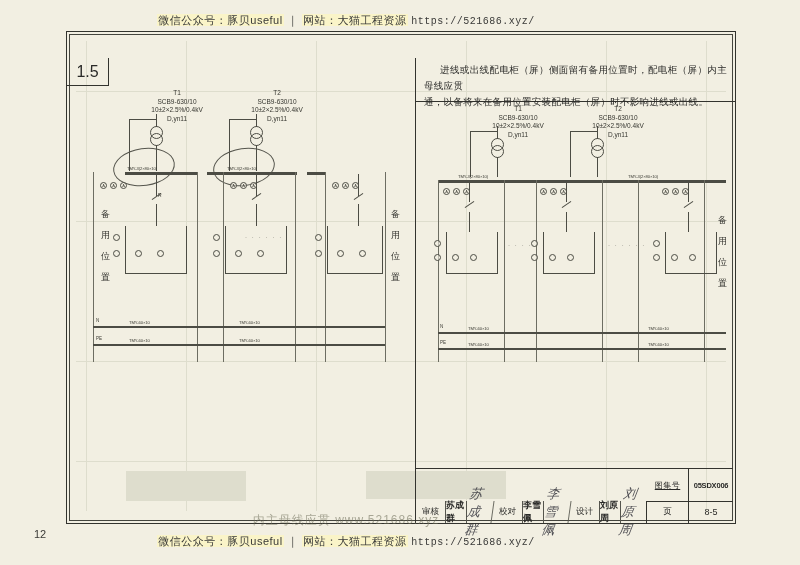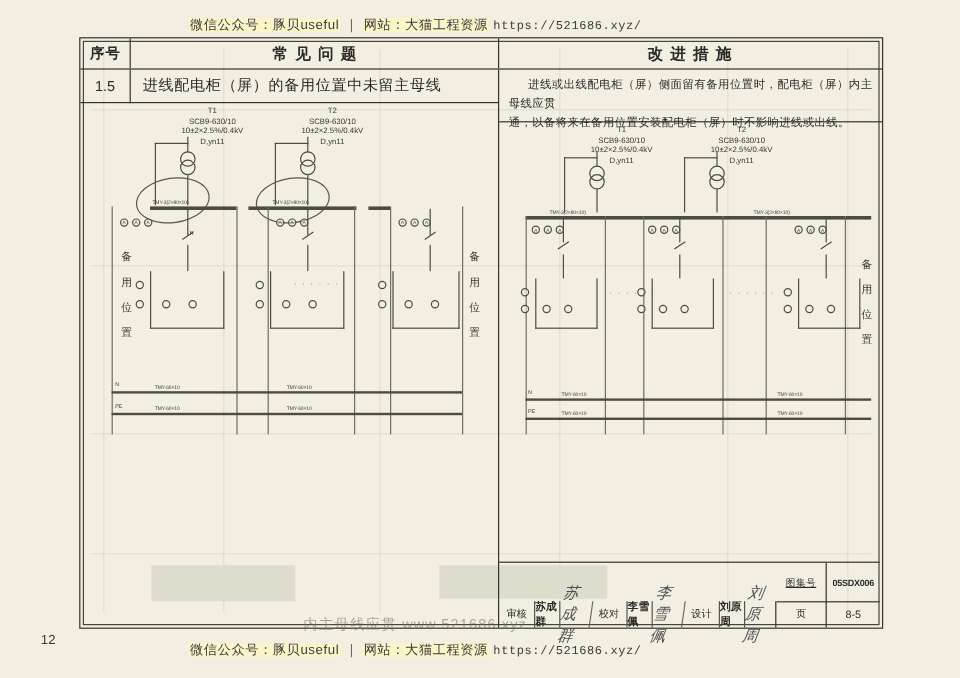--- a/index.html
+++ b/index.html
@@ -41,21 +41,21 @@
   .cell{position:absolute;top:0;height:100%;display:flex;align-items:center;justify-content:center;box-sizing:border-box;}
   .hdr-no{left:0;width:42px;border-right:1.4px solid #33332e;}
   .hdr-prob{left:42px;width:307px;border-right:1.4px solid #33332e;}
   .hdr-meas{left:349px;width:317px;}
   .hdr-txt{font-size:13px;letter-spacing:6px;font-weight:700;padding-left:6px;}
   .hdr-txt.small{letter-spacing:1px;font-size:12px;padding-left:1px;}
   
   .body-l{position:absolute;left:0;top:26px;width:349px;bottom:0;border-right:1.4px solid #33332e;box-sizing:border-box;}
   .body-r{position:absolute;left:349px;top:26px;right:0;bottom:0;box-sizing:border-box;}
   .row-idx{position:absolute;left:0;top:0;width:42px;height:28px;display:flex;align-items:center;justify-content:center;
-    border-right:1.4px solid #33332e;border-bottom:1.4px solid #33332e;box-sizing:border-box;font-size:12px;}
+    border-right:1.4px solid #33332e;border-bottom:1.4px solid #33332e;box-sizing:border-box;font-size:16px;}
   .row-title{position:absolute;left:42px;top:0;right:0;height:28px;display:flex;align-items:center;
     border-bottom:1.4px solid #33332e;box-sizing:border-box;padding-left:10px;font-size:12.5px;letter-spacing:.6px;}
   .meas-txt{position:absolute;left:0;top:0;right:0;height:44px;border-bottom:1.4px solid #33332e;
     box-sizing:border-box;padding:5px 8px 0 8px;font-size:9.5px;line-height:16px;letter-spacing:.3px;text-align:justify;}
   .meas-txt p{margin:0;text-indent:16px;font-family:Liberation Mono, monospace;}
   
   .draw{position:absolute;left:0;right:0;bottom:0;overflow:hidden;}
   .draw-l{top:28px;}
   .draw-r{top:44px;}
   
@@ -131,35 +131,23 @@
   <div style="left:10px;top:190px;width:650px;height:1px;"></div>
   <div style="left:10px;top:330px;width:650px;height:1px;"></div>
   <div style="left:10px;top:430px;width:650px;height:1px;"></div>
   <div style="left:60px;top:440px;width:120px;height:30px;"></div>
   <div style="left:300px;top:440px;width:140px;height:28px;"></div>
 </div>
 
 <div class="sheet">
   <div class="sheet-inner"></div>
 
-  <div class="hdr">
-    <div class="cell hdr-no">
-      <span class="hdr-txt small">序号</span>
-    </div>
-    <div class="cell hdr-prob">
-      <span class="hdr-txt">常见问题</span>
-    </div>
-    <div class="cell hdr-meas">
-      <span class="hdr-txt">改进措施</span>
-    </div>
-  </div>
 
   <div class="body-l">
     <div class="row-idx">1.5</div>
-    <div class="row-title">进线配电柜（屏）的备用位置中未留主母线</div>
 
     <div class="draw draw-l">
       <div class="dg">
 
         <div class="tlabel" style="left:60px;top:3px;width:100px;">
           <span>T1</span><br>
           <span>SCB9-630/10</span><br>
           <span>10±2×2.5%/0.4kV</span><br>
           <span>D,yn11</span>
         </div>

